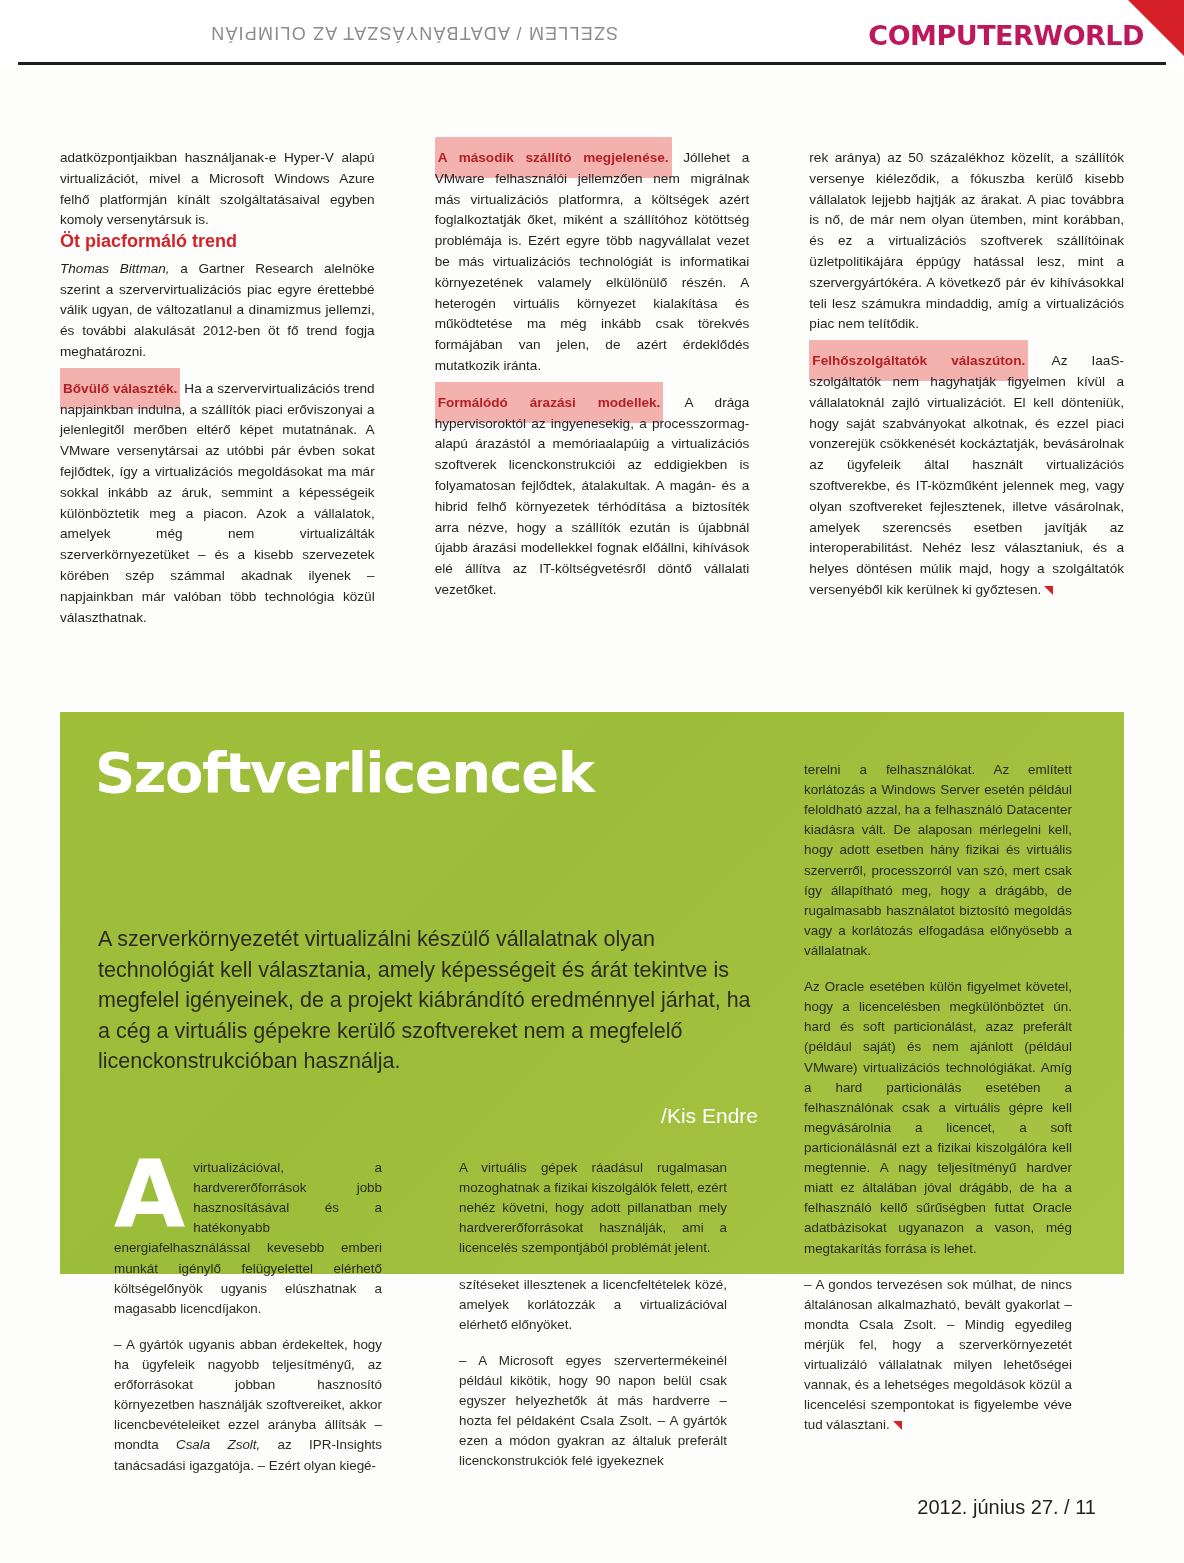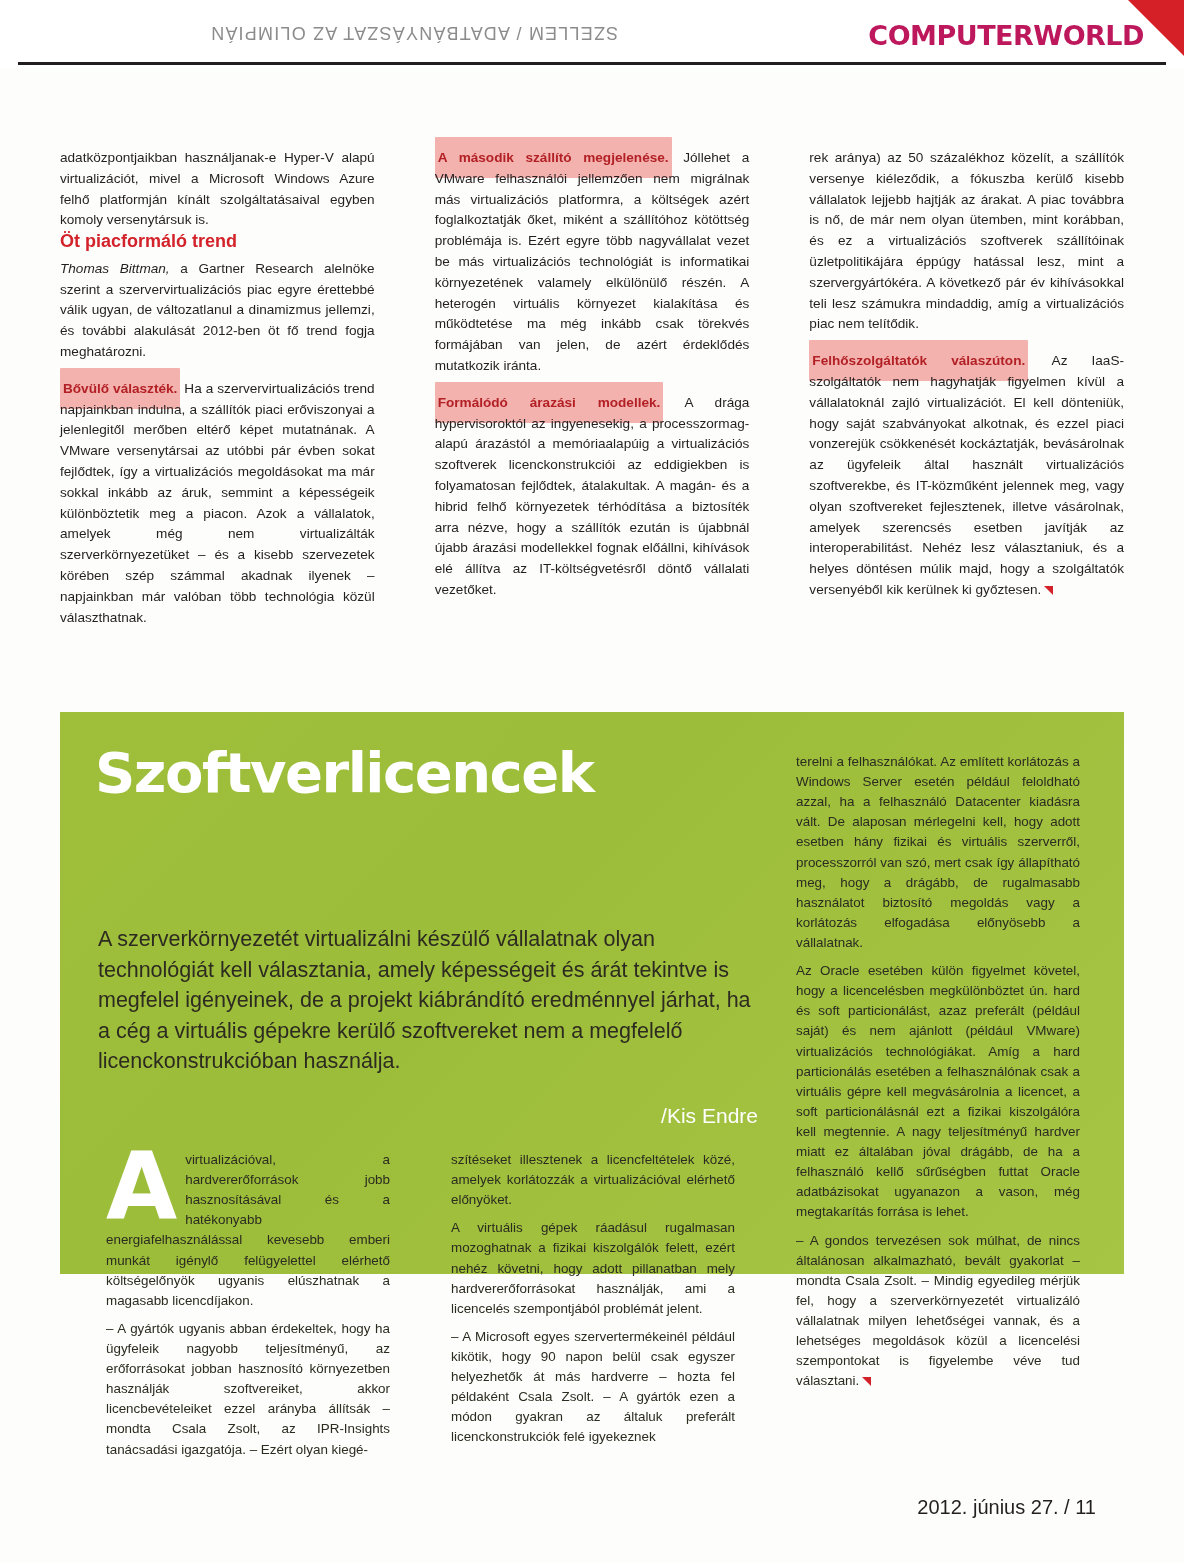--- a/index.html
+++ b/index.html
@@ -160,37 +160,37 @@
   }
   .fc {
     position: absolute;
     top: 0;
     width: 300px;
     font-size: 13.4px;
     line-height: 1.5;
     color: #2b2b20;
     text-align: justify;
   }
-  .fc p { margin: 8px; }
+  .fc p { margin: 16px; }
   .fc p + p { margin-top: 1px; }
 
   .fcol1 { left: 38px; top: 430px; width: 300px; }
   .fcol2 { left: 383px; top: 430px; width: 300px; }
   .fcol3 { left: 728px; top: 32px; width: 300px; }
 
   .dropcap {
     float: left;
     font-size: 92px;
     line-height: 0.76;
     font-weight: bold;
     color: #ffffff;
     margin: 2px 8px 0 0;
     font-family: "DejaVu Sans", sans-serif;
   }
-  .ital { }
+  .ital { font-style: italic; }
   .endmark-green {
     display: inline-block;
     width: 0; height: 0;
     border-top: 9px solid #d3222a;
     border-left: 9px solid transparent;
     margin-left: 3px;
     vertical-align: -1px;
   }
 
   
@@ -243,22 +243,22 @@
 
     <div class="feature-deck">A szerverkörnyezetét virtualizálni készülő vállalatnak olyan technológiát kell választania, amely képességeit és árát tekintve is megfelel igényeinek, de a projekt kiábrándító eredménnyel járhat, ha a cég a virtuális gépekre kerülő szoftvereket nem a megfelelő licenckonstrukcióban használja.</div>
     <div class="feature-author">/Kis Endre</div>
 
     <div class="fc fcol1">
       <p><span class="dropcap">A</span><span>virtualizációval, a hardvererőforrások jobb hasznosításával és a hatékonyabb energiafelhasználással kevesebb emberi munkát igénylő felügyelettel elérhető költségelőnyök ugyanis elúszhatnak a magasabb licencdíjakon.</span></p>
       <p><span>– A gyártók ugyanis abban érdekeltek, hogy ha ügyfeleik nagyobb teljesítményű, az erőforrásokat jobban hasznosító környezetben használják szoftvereiket, akkor licencbevételeiket ezzel arányba állítsák – mondta </span><span class="ital">Csala Zsolt,</span><span> az IPR-Insights tanácsadási igazgatója. – Ezért olyan kiegé-</span></p>
     </div>
 
     <div class="fc fcol2">
+      <p>A virtuális gépek ráadásul rugalmasan mozoghatnak a fizikai kiszolgálók felett, ezért nehéz követni, hogy adott pillanatban mely hardvererőforrásokat használják, ami a licencelés szempontjából problémát jelent.</p>
       <p>szítéseket illesztenek a licencfeltételek közé, amelyek korlátozzák a virtualizációval elérhető előnyöket.</p>
-      <p>A virtuális gépek ráadásul rugalmasan mozoghatnak a fizikai kiszolgálók felett, ezért nehéz követni, hogy adott pillanatban mely hardvererőforrásokat használják, ami a licencelés szempontjából problémát jelent.</p>
       <p>– A Microsoft egyes szervertermékeinél például kikötik, hogy 90 napon belül csak egyszer helyezhetők át más hardverre – hozta fel példaként Csala Zsolt. – A gyártók ezen a módon gyakran az általuk preferált licenckonstrukciók felé igyekeznek</p>
     </div>
 
     <div class="fc fcol3">
       <p>terelni a felhasználókat. Az említett korlátozás a Windows Server esetén például feloldható azzal, ha a felhasználó Datacenter kiadásra vált. De alaposan mérlegelni kell, hogy adott esetben hány fizikai és virtuális szerverről, processzorról van szó, mert csak így állapítható meg, hogy a drágább, de rugalmasabb használatot biztosító megoldás vagy a korlátozás elfogadása előnyösebb a vállalatnak.</p>
       <p>Az Oracle esetében külön figyelmet követel, hogy a licencelésben megkülönböztet ún. hard és soft particionálást, azaz preferált (például saját) és nem ajánlott (például VMware) virtualizációs technológiákat. Amíg a hard particionálás esetében a felhasználónak csak a virtuális gépre kell megvásárolnia a licencet, a soft particionálásnál ezt a fizikai kiszolgálóra kell megtennie. A nagy teljesítményű hardver miatt ez általában jóval drágább, de ha a felhasználó kellő sűrűségben futtat Oracle adatbázisokat ugyanazon a vason, még megtakarítás forrása is lehet.</p>
       <p><span>– A gondos tervezésen sok múlhat, de nincs általánosan alkalmazható, bevált gyakorlat – mondta Csala Zsolt. – Mindig egyedileg mérjük fel, hogy a szerverkörnyezetét virtualizáló vállalatnak milyen lehetőségei vannak, és a lehetséges megoldások közül a licencelési szempontokat is figyelembe véve tud választani.</span><span class="endmark-green"></span></p>
     </div>
 
   </div>

